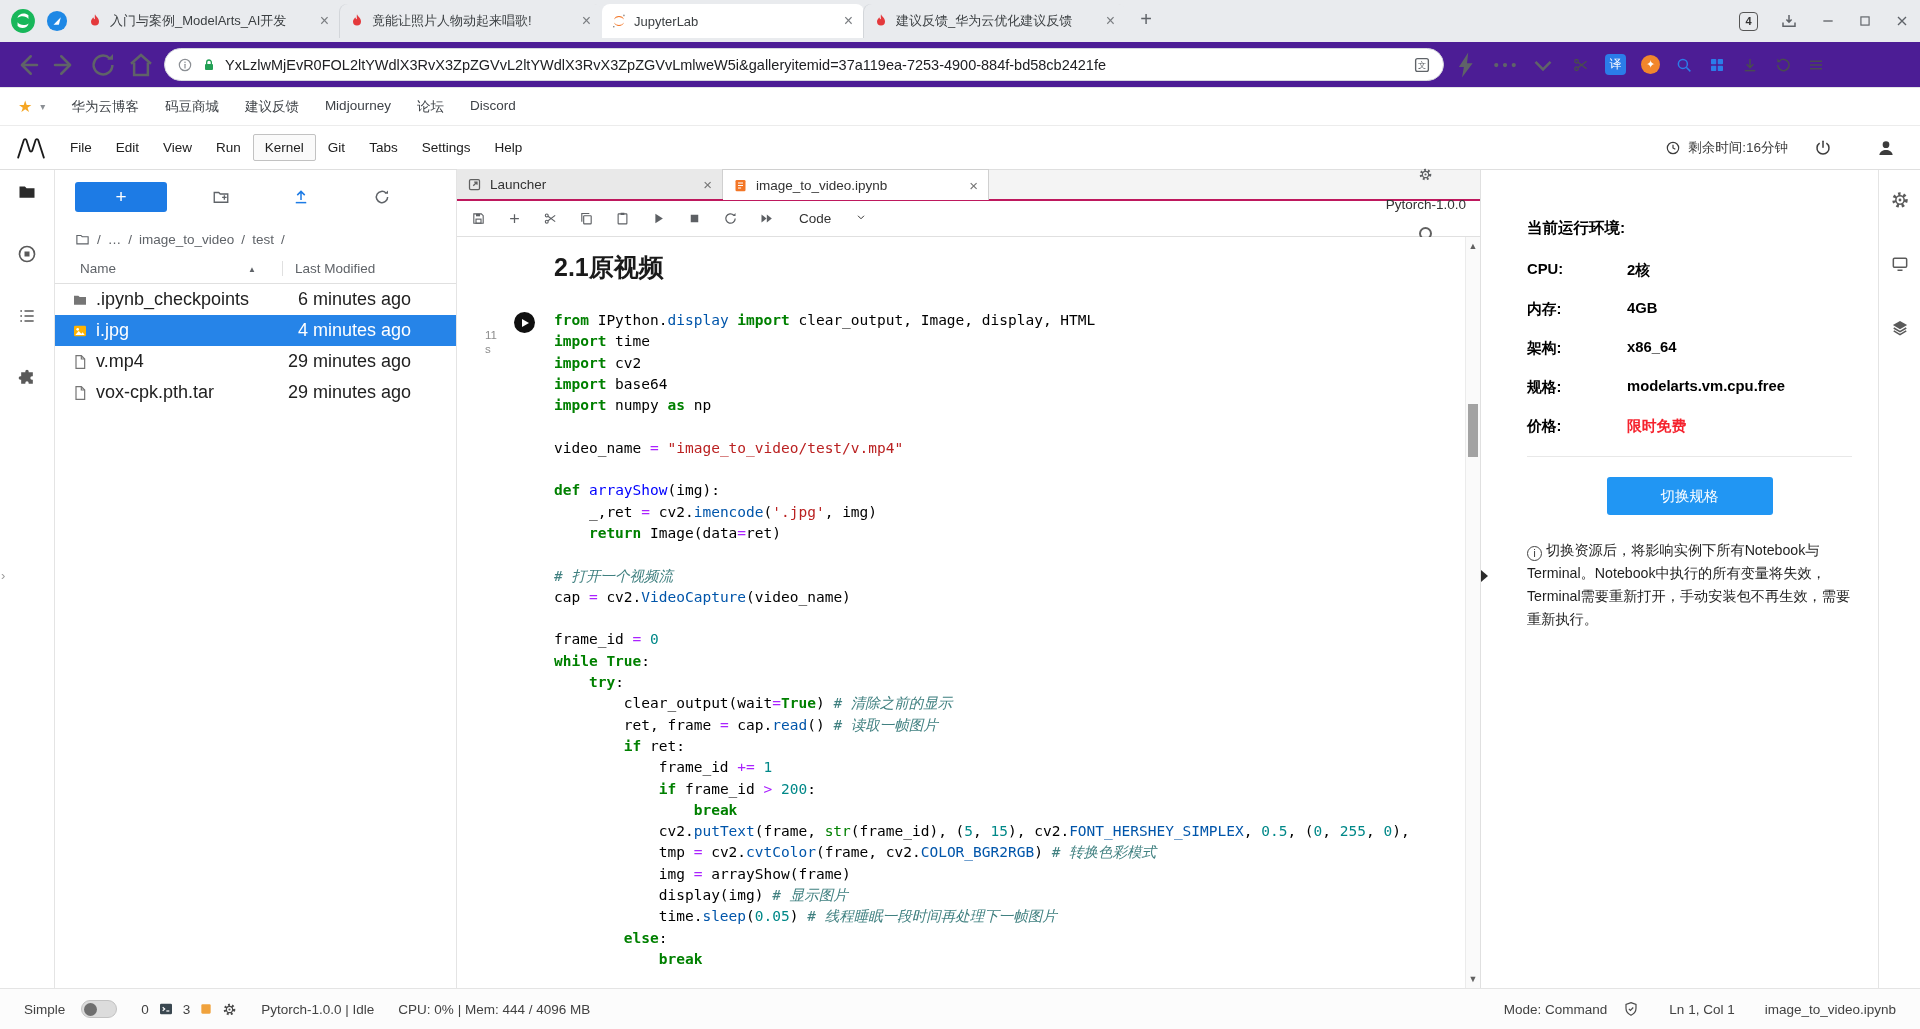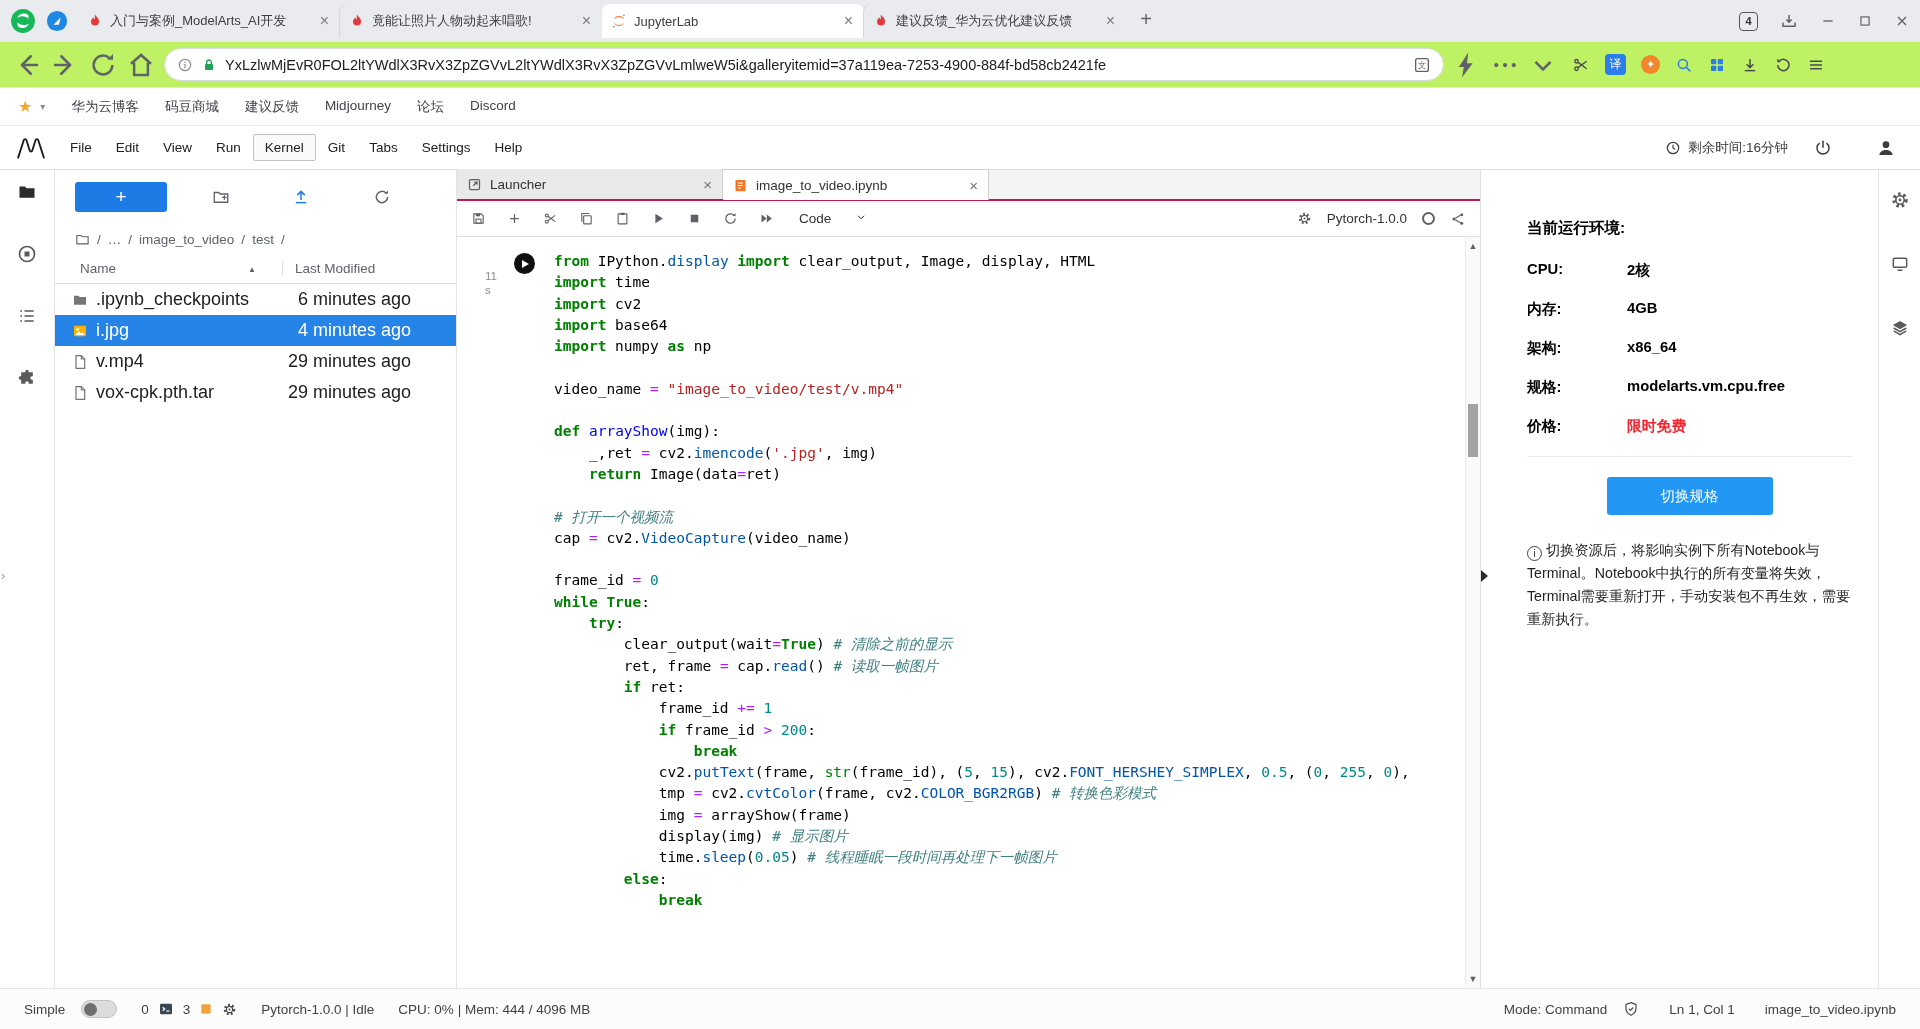--- a/index.html
+++ b/index.html
@@ -22,21 +22,21 @@
   .btab-title { flex:1; overflow:hidden; white-space:nowrap; text-overflow:ellipsis; }
   .btab-close { color:#7a7d81; font-size:16px; line-height:16px; padding:0 2px; }
   .newtab { width:28px; height:28px; margin:0 0 3px 6px; border:none; background:transparent;
             font-size:20px; color:#5f6368; border-radius:50%; }
   .winctl { margin-left:auto; align-self:center; display:flex; align-items:center; gap:22px; color:#444; }
   .badge4 { width:19px; height:19px; border:1.6px solid #555; border-radius:4px; font-size:11px;
             display:flex; align-items:center; justify-content:center; color:#333; font-weight:bold; }
   .winbtn { color:#5f6368; }
 
   
-  .navbar { height:46px; background:#bef264; border-bottom:1px solid #e3e5e8;
+  .navbar { height:46px; background:#4c1d95; border-bottom:1px solid #e3e5e8;
             display:flex; align-items:center; padding:0 12px; gap:8px; }
   .nav-btn { width:30px; height:30px; border-radius:50%; color:#5f6368; display:inline-flex;
              align-items:center; justify-content:center; }
   .urlbox { flex:1; height:33px; background:#fff; border:1px solid #d6d9dd; border-radius:17px;
             display:flex; align-items:center; padding:0 12px; gap:8px; min-width:0; max-width:1280px; }
   .url-text { flex:1; font-size:14.5px; color:#202124; white-space:nowrap; overflow:hidden; }
   .cluster { display:flex; align-items:center; gap:15px; margin-left:6px; color:#494c50; }
   .cluster .blue { color:#2b7de9; }
   .tr-badge { width:21px; height:21px; background:#2b7de9; border-radius:4px; color:#fff;
               font-size:12px; display:flex; align-items:center; justify-content:center; }
@@ -90,21 +90,21 @@
   
   .main { flex:1; min-width:0; display:flex; flex-direction:column; }
   .doc-tabbar { height:31px; background:#f4f4f4; border-bottom:2px solid #be185d; display:flex; align-items:flex-end; }
   .dtab { width:266px; height:30px; display:flex; align-items:center; gap:8px; padding:0 10px;
           font-size:13.5px; color:#333; background:#e9e9e9; border-right:1px solid #d0d0d0; }
   .dtab.active { background:#fff; border-top:1px solid #d0d0d0; margin-bottom:-1px; height:31px; }
   .dtab .dclose { margin-left:auto; color:#757575; font-size:15px; }
   .nb-toolbar { height:36px; border-bottom:1px solid #e0e0e0; display:flex; align-items:center;
                 padding:0 14px; gap:21px; color:#5d6064; }
   .celltype { display:flex; gap:24px; font-size:13.5px; color:#333; margin-left:4px; }
-  .nbt-right { margin-left:auto; display:flex; align-items:center; gap:15px; color:#5d6064; }
+  .nbt-right { margin-left:auto; display:flex; align-items:center; gap:15px; color:#5d6064;flex-direction:column; }
   .kernel-name { font-size:13.5px; color:#333; }
   .kernel-circle { width:13px; height:13px; border:2px solid #616161; border-radius:50%; }
 
   .nb-content { flex:1; position:relative; overflow:hidden; background:#fff; }
   .nb-scroll { position:absolute; left:0; right:15px; top:0; bottom:0; padding-top:14px; overflow:hidden; }
   .md-cell { padding-left:97px; margin-bottom:26px; }
   .md-cell h2 { font-size:25px; font-weight:bold; color:#1a1a1a; }
   .code-cell { position:relative; padding-left:97px; }
   .exec { position:absolute; left:28px; top:18px; font-size:11.5px; line-height:14px; color:#8c8c8c; }
   .run-circle { position:absolute; left:57px; top:2px; width:21px; height:21px; background:#101010;
@@ -617,20 +617,23 @@
               <circle cx="6" cy="12" r="2.3" fill="currentColor"></circle>
               <circle cx="17.5" cy="5.5" r="2.3" fill="currentColor"></circle>
               <circle cx="17.5" cy="18.5" r="2.3" fill="currentColor"></circle>
               <path d="M8 11 15.5 6.5M8 13l7.5 4.5" stroke="currentColor" stroke-width="1.8"></path>
             </svg>
           </span>
       </span>
     </div>
     <div class="nb-content">
       <div class="nb-scroll">
+        <div class="md-cell">
+          <h2>2.1原视频</h2>
+        </div>
         <div class="code-cell">
           <span class="exec">
             <div>11</div>
             <div>s</div>
           </span>
           <span class="run-circle">
               <span class="tri"></span>
             </span>
           <div class="code-editor" id="code-lines"><div class="code-line"><span class="tok-kw">from</span><span class="tok-pl"> IPython.</span><span class="tok-prop">display</span><span class="tok-pl"> </span><span class="tok-kw">import</span><span class="tok-pl"> clear_output, Image, display, HTML</span></div><div class="code-line"><span class="tok-kw">import</span><span class="tok-pl"> time</span></div><div class="code-line"><span class="tok-kw">import</span><span class="tok-pl"> cv2</span></div><div class="code-line"><span class="tok-kw">import</span><span class="tok-pl"> base64</span></div><div class="code-line"><span class="tok-kw">import</span><span class="tok-pl"> numpy </span><span class="tok-kw">as</span><span class="tok-pl"> np</span></div><div class="code-line"></div><div class="code-line"><span class="tok-pl">video_name </span><span class="tok-op">=</span><span class="tok-pl"> </span><span class="tok-str">"image_to_video/test/v.mp4"</span></div><div class="code-line"></div><div class="code-line"><span class="tok-kw">def</span><span class="tok-pl"> </span><span class="tok-def">arrayShow</span><span class="tok-pl">(img):</span></div><div class="code-line"><span class="tok-pl">    _,ret </span><span class="tok-op">=</span><span class="tok-pl"> cv2.</span><span class="tok-prop">imencode</span><span class="tok-pl">(</span><span class="tok-str">'.jpg'</span><span class="tok-pl">, img)</span></div><div class="code-line"><span class="tok-pl">    </span><span class="tok-kw">return</span><span class="tok-pl"> Image(data</span><span class="tok-op">=</span><span class="tok-pl">ret)</span></div><div class="code-line"></div><div class="code-line"><span class="tok-com"># 打开一个视频流</span></div><div class="code-line"><span class="tok-pl">cap </span><span class="tok-op">=</span><span class="tok-pl"> cv2.</span><span class="tok-prop">VideoCapture</span><span class="tok-pl">(video_name)</span></div><div class="code-line"></div><div class="code-line"><span class="tok-pl">frame_id </span><span class="tok-op">=</span><span class="tok-pl"> </span><span class="tok-num">0</span></div><div class="code-line"><span class="tok-kw">while</span><span class="tok-pl"> </span><span class="tok-kw">True</span><span class="tok-pl">:</span></div><div class="code-line"><span class="tok-pl">    </span><span class="tok-kw">try</span><span class="tok-pl">:</span></div><div class="code-line"><span class="tok-pl">        clear_output(wait</span><span class="tok-op">=</span><span class="tok-kw">True</span><span class="tok-pl">) </span><span class="tok-com"># 清除之前的显示</span></div><div class="code-line"><span class="tok-pl">        ret, frame </span><span class="tok-op">=</span><span class="tok-pl"> cap.</span><span class="tok-prop">read</span><span class="tok-pl">() </span><span class="tok-com"># 读取一帧图片</span></div><div class="code-line"><span class="tok-pl">        </span><span class="tok-kw">if</span><span class="tok-pl"> ret:</span></div><div class="code-line"><span class="tok-pl">            frame_id </span><span class="tok-op">+=</span><span class="tok-pl"> </span><span class="tok-num">1</span></div><div class="code-line"><span class="tok-pl">            </span><span class="tok-kw">if</span><span class="tok-pl"> frame_id </span><span class="tok-op">&gt;</span><span class="tok-pl"> </span><span class="tok-num">200</span><span class="tok-pl">:</span></div><div class="code-line"><span class="tok-pl">                </span><span class="tok-kw">break</span></div><div class="code-line"><span class="tok-pl">            cv2.</span><span class="tok-prop">putText</span><span class="tok-pl">(frame, </span><span class="tok-blt">str</span><span class="tok-pl">(frame_id), (</span><span class="tok-num">5</span><span class="tok-pl">, </span><span class="tok-num">15</span><span class="tok-pl">), cv2.</span><span class="tok-prop">FONT_HERSHEY_SIMPLEX</span><span class="tok-pl">, </span><span class="tok-num">0.5</span><span class="tok-pl">, (</span><span class="tok-num">0</span><span class="tok-pl">, </span><span class="tok-num">255</span><span class="tok-pl">, </span><span class="tok-num">0</span><span class="tok-pl">),</span></div><div class="code-line"><span class="tok-pl">            tmp </span><span class="tok-op">=</span><span class="tok-pl"> cv2.</span><span class="tok-prop">cvtColor</span><span class="tok-pl">(frame, cv2.</span><span class="tok-prop">COLOR_BGR2RGB</span><span class="tok-pl">) </span><span class="tok-com"># 转换色彩模式</span></div><div class="code-line"><span class="tok-pl">            img </span><span class="tok-op">=</span><span class="tok-pl"> arrayShow(frame)</span></div><div class="code-line"><span class="tok-pl">            display(img) </span><span class="tok-com"># 显示图片</span></div><div class="code-line"><span class="tok-pl">            time.</span><span class="tok-prop">sleep</span><span class="tok-pl">(</span><span class="tok-num">0.05</span><span class="tok-pl">) </span><span class="tok-com"># 线程睡眠一段时间再处理下一帧图片</span></div><div class="code-line"><span class="tok-pl">        </span><span class="tok-kw">else</span><span class="tok-pl">:</span></div><div class="code-line"><span class="tok-pl">            </span><span class="tok-kw">break</span></div></div>
         </div>

